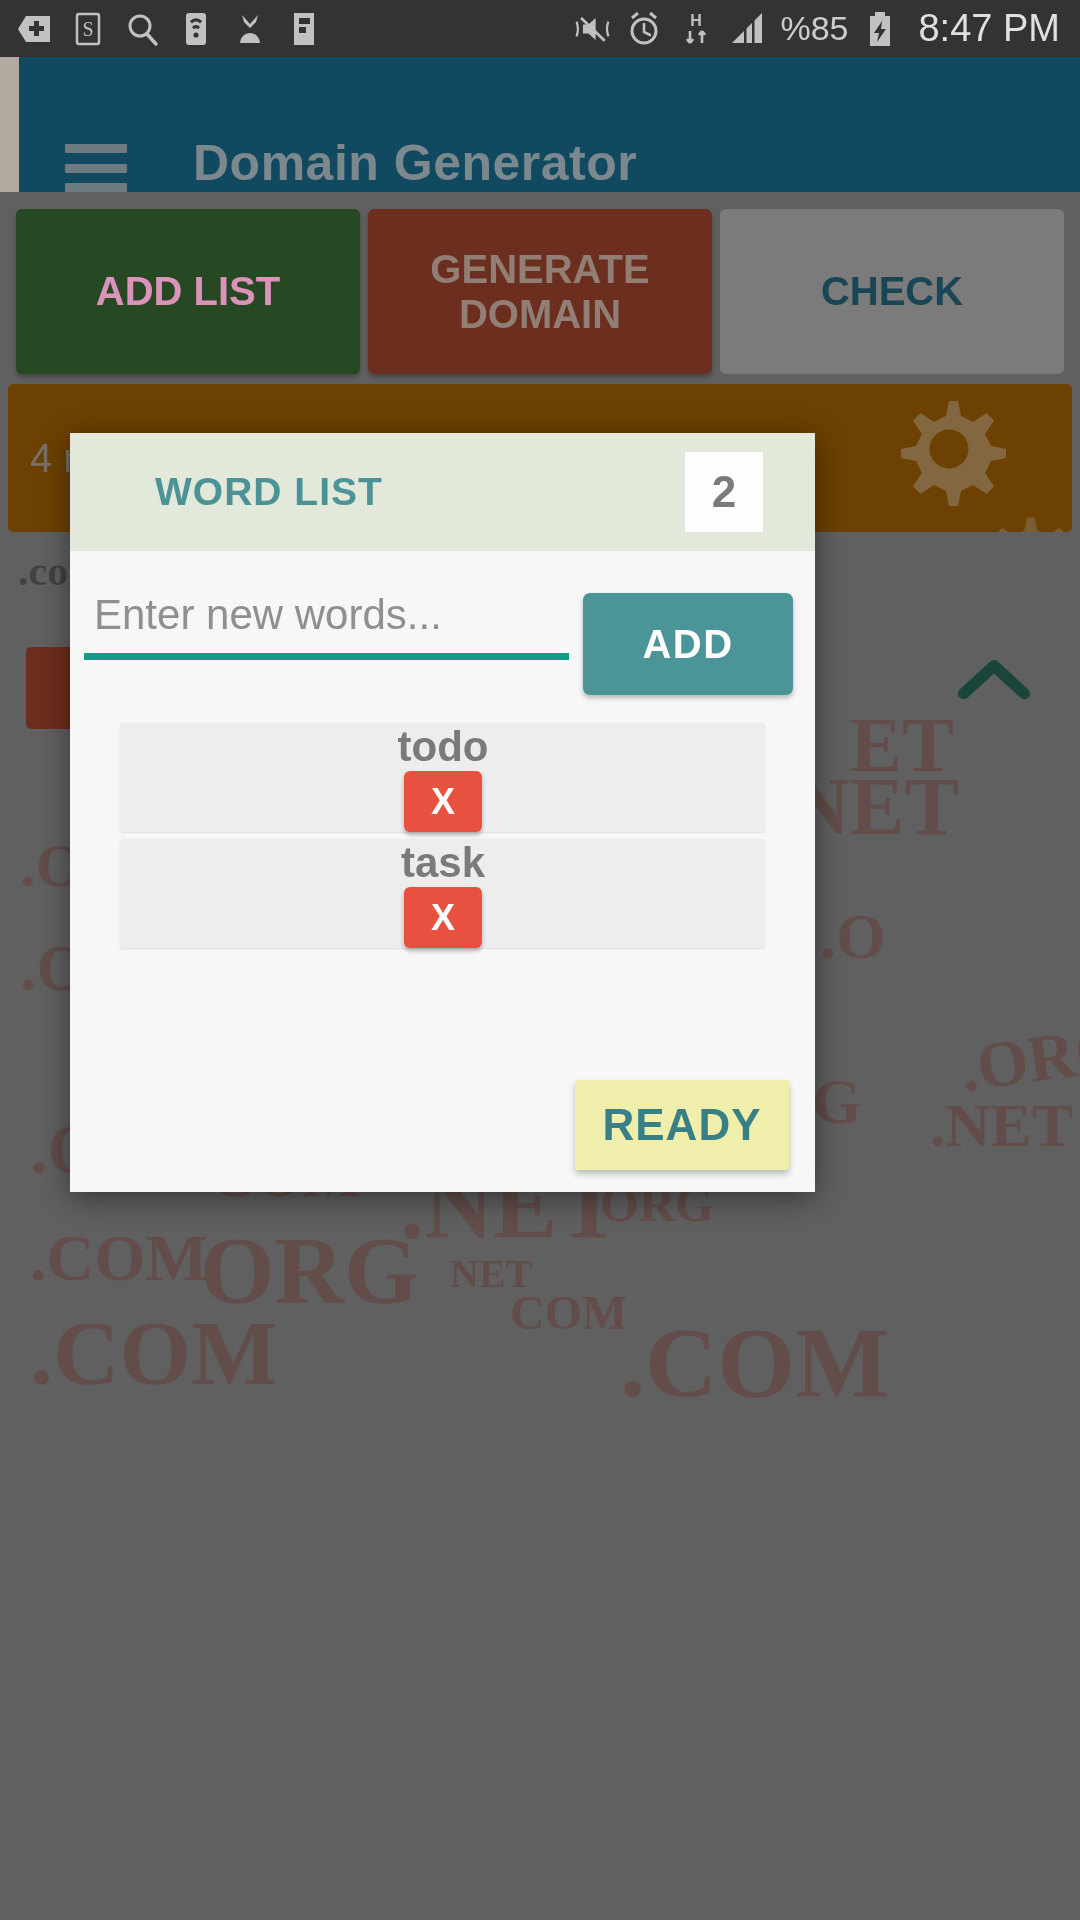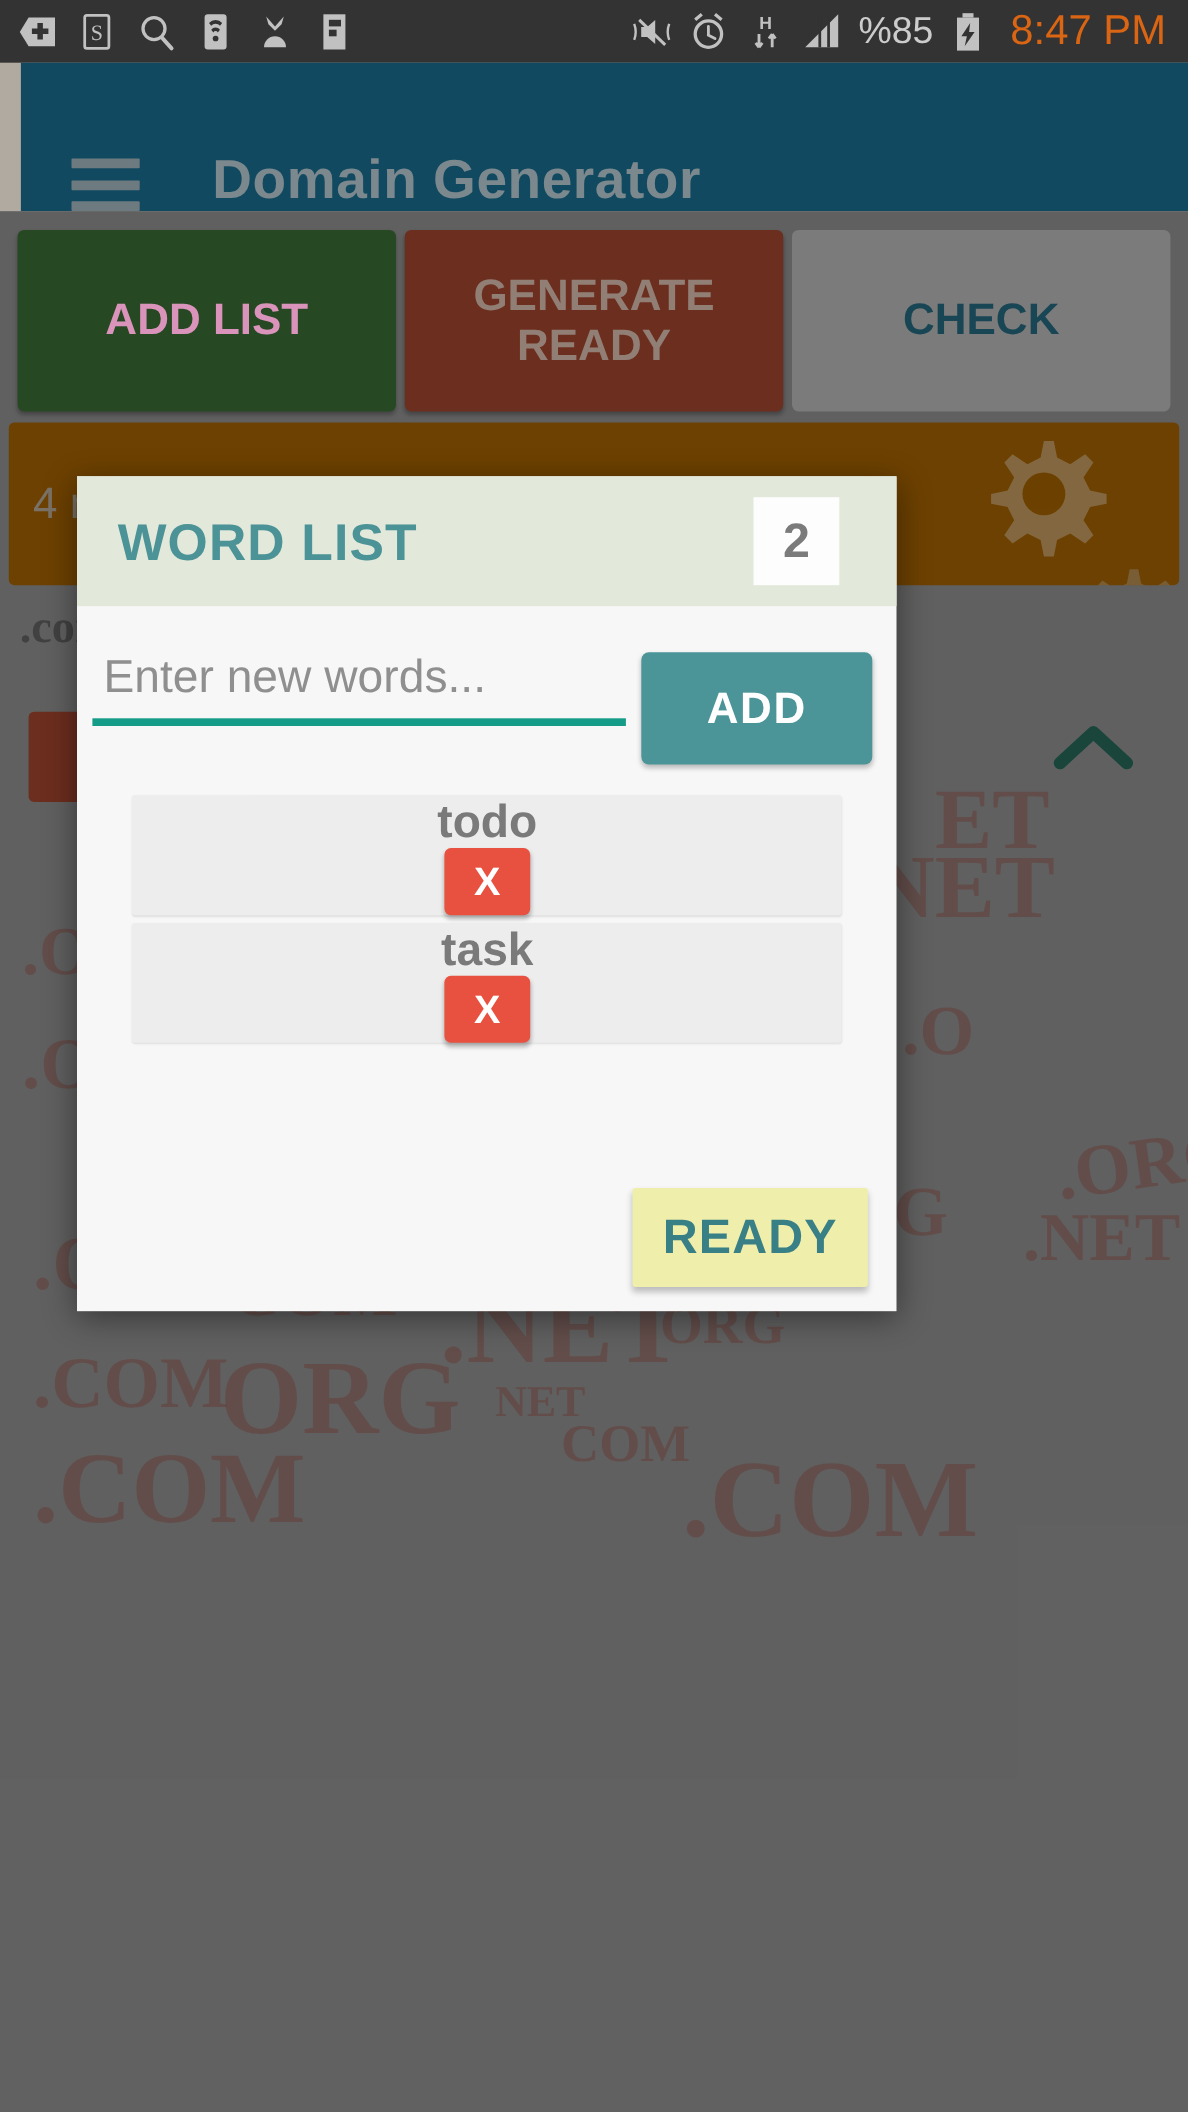--- a/index.html
+++ b/index.html
@@ -12,21 +12,21 @@
 
   
   #status-bar{
     position:absolute; top:0; left:0; width:1080px; height:57px;
     background:#3b3b3b; display:flex; align-items:center; padding:0 14px;
   }
   .sb-left{ display:flex; align-items:center; gap:14px; flex:1; }
   .sb-right{ display:flex; align-items:center; gap:12px; }
   .sb-ico{ width:40px; height:40px; position:relative; display:block; }
   .sb-ico svg{ width:100%; height:100%; display:block; }
-  #clock{ color:#f97316; font-size:38px; letter-spacing:0px; padding-left:6px; padding-right:6px;}
+  #clock{ color:#ffffff; font-size:38px; letter-spacing:0px; padding-left:6px; padding-right:6px;}
   #battery-pct{ color:#e9e9e9; font-size:34px; }
 
   
   #app-bar{
     position:absolute; top:57px; left:0; width:1080px; height:135px;
     background:#14556e; display:flex; align-items:flex-end;margin-left:19px;
   }
   #hamburger{ width:62px; height:48px; margin-left:46px; display:flex;
     flex-direction:column; justify-content:space-between; }
   #hamburger i{ display:block; height:9px; background:#7d8c92; border-radius:1px; }
@@ -85,21 +85,21 @@
 
   
   #dialog{
     position:absolute; top:433px; left:70px; width:745px; height:759px;
     background:#f7f7f7; box-shadow:0 6px 28px rgba(0,0,0,0.45);
   }
   #dialog-header{
     height:118px; background:#e2e8da; display:flex; align-items:center;
     padding:0 0 0 37px; position:relative;
   }
-  #dialog-title{ color:#4c9397; font-size:47px; font-weight:bold; letter-spacing:1px; }
+  #dialog-title{ color:#4c9397; font-size:39px; font-weight:bold; letter-spacing:1px;margin-left:48px; }
   #word-count-badge{
     position:absolute; right:52px; top:19px; width:78px; height:80px;
     background:#fdfdfd; display:flex; align-items:center; justify-content:center;
     color:#7b7b7b; font-size:44px; font-weight:bold;
   }
   #dialog-body{ padding:0 0 0 0; position:relative; height:641px; }
 
   #input-row{
     display:flex; align-items:flex-start; padding:22px 22px 0 14px; gap:14px;
   }
@@ -268,21 +268,21 @@
       <span style="left: 770px; top: 568px; font-size: 82px;">.NET</span>
       <span style="left: 850px; top: 508px; font-size: 78px;">ET</span>
       <span style="left: 820px; top: 708px; font-size: 64px;">.O</span>
     </div>
 
   <div id="btn-row">
     <div class="top-btn" id="btn-add-list">
       <span>ADD LIST</span>
     </div>
     <div class="top-btn" id="btn-generate-domain">
-      <span>GENERATE READY</span>
+      <span>GENERATE DOMAIN</span>
     </div>
     <div class="top-btn" id="btn-check">
       <span>CHECK</span>
     </div>
   </div>
 
   <div id="method-banner">
     <span id="method-banner-text">4 method selected</span>
     <span class="gear" style="right:48px; top:-10px;">
       <svg width="150" height="150" viewBox="0 0 100 100">

